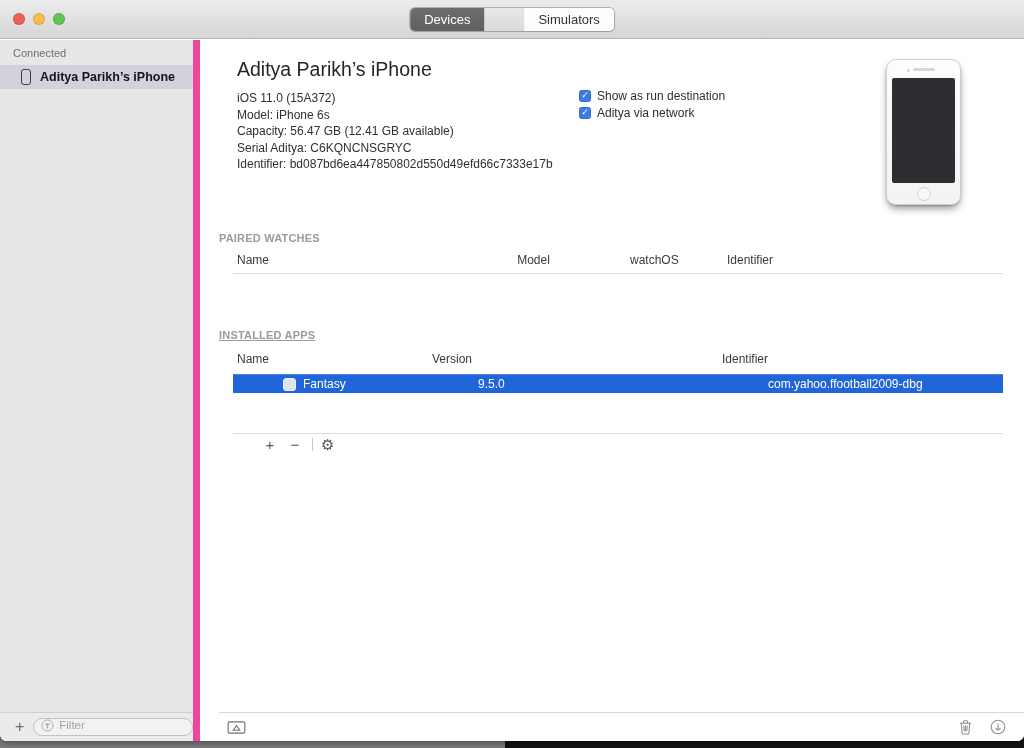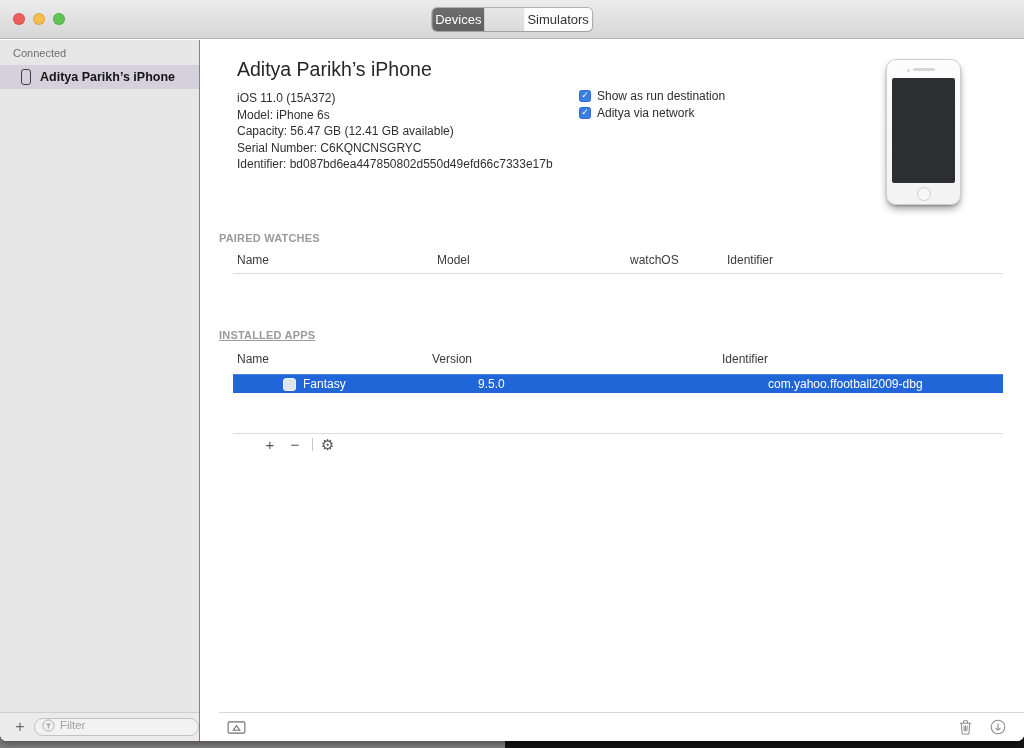--- a/index.html
+++ b/index.html
@@ -30,28 +30,28 @@
   .traffic.close { background:#f05f57; border:1px solid rgba(0,0,0,.12); }
   .traffic.minimize { background:#f6be4f; border:1px solid rgba(0,0,0,.12); }
   .traffic.zoombtn { background:#61c554; border:1px solid rgba(0,0,0,.12); }
 
   .segmented {
     position:absolute; left:50%; top:8px; transform:translateX(-50%);
     display:flex; border-radius:5px; overflow:hidden;
     box-shadow:0 0 0 1px rgba(130,130,130,.55), 0 1px 1px rgba(0,0,0,.08);
     font-size:13px; height:23px;
   }
-  .segment { display:flex; align-items:center; padding:0 3px; cursor:default; }
+  .segment { display:flex; align-items:center; padding:0 14px; cursor:default; }
   .segment.selected { background:linear-gradient(#6d6d6d,#606060); color:#fff; }
   .segment.unselected { background:#fdfdfd; color:#333;margin-left:40px; }
 
   
   .sidebar {
     position:absolute; top:40px; left:0; width:200px; bottom:0;
-    background:#e7e7e7; border-right:1px solid #ec4899;
+    background:#e7e7e7; border-right:7px solid #ec4899;
   }
   .sidebar-section-label { margin:7px 0 0 13px; font-size:11px; color:#6e6e6e; }
   .sidebar-item {
     margin-top:6px; height:24px; display:flex; align-items:center; padding-left:21px;
   }
   .sidebar-item.selected { background:#d4d1dd; }
   .phone-outline-icon {
     width:10px; height:16px; border:1.5px solid #3f3f3f; border-radius:3px; margin-right:9px;
     position:relative; flex:none;
   }
@@ -109,21 +109,21 @@
 
   
   .section-title { position:absolute; left:0; font-size:11px; font-weight:bold; color:#9b9b9b; letter-spacing:.2px; }
   .section-title.paired { top:192px; }
   .section-title.apps { top:289px;text-decoration:underline; }
 
   .table-header { position:absolute; left:18px; right:27px; display:flex; font-size:12px; color:#3a3a3a; }
   .table-header.paired { top:213px; }
   .table-header.apps { top:312px; }
   .col-pw-name { width:200px; }
-  .col-pw-model { width:193px; }
+  .col-pw-model { width:193px;text-align:center; }
   .col-pw-watchos { width:97px; }
   .col-pw-identifier { flex:1; }
   .col-app-name { width:195px; }
   .col-app-version { width:290px; }
   .col-app-identifier { flex:1; }
 
   .table-divider { position:absolute; left:14px; right:21px; border-bottom:1px solid #dcdcdc; }
   .divider-paired { top:233px; }
   .divider-apps-bottom { top:393px; }
 
@@ -190,21 +190,21 @@
   </div>
 
   <div class="main">
 
     <div class="device-name">Aditya Parikh’s iPhone</div>
 
     <div class="device-details">
       <div>iOS 11.0 (15A372)</div>
       <div>Model: iPhone 6s</div>
       <div>Capacity: 56.47 GB (12.41 GB available)</div>
-      <div>Serial Number: C6KQNCNSGRYC</div>
+      <div>Serial Aditya: C6KQNCNSGRYC</div>
       <div>Identifier: bd087bd6ea447850802d550d49efd66c7333e17b</div>
     </div>
 
     <div class="checkbox-col">
       <div class="checkbox-row">
         <span class="checkbox">
           <span class="checkmark">✓</span>
         </span>
         <span class="checkbox-label">Show as run destination</span>
       </div>

